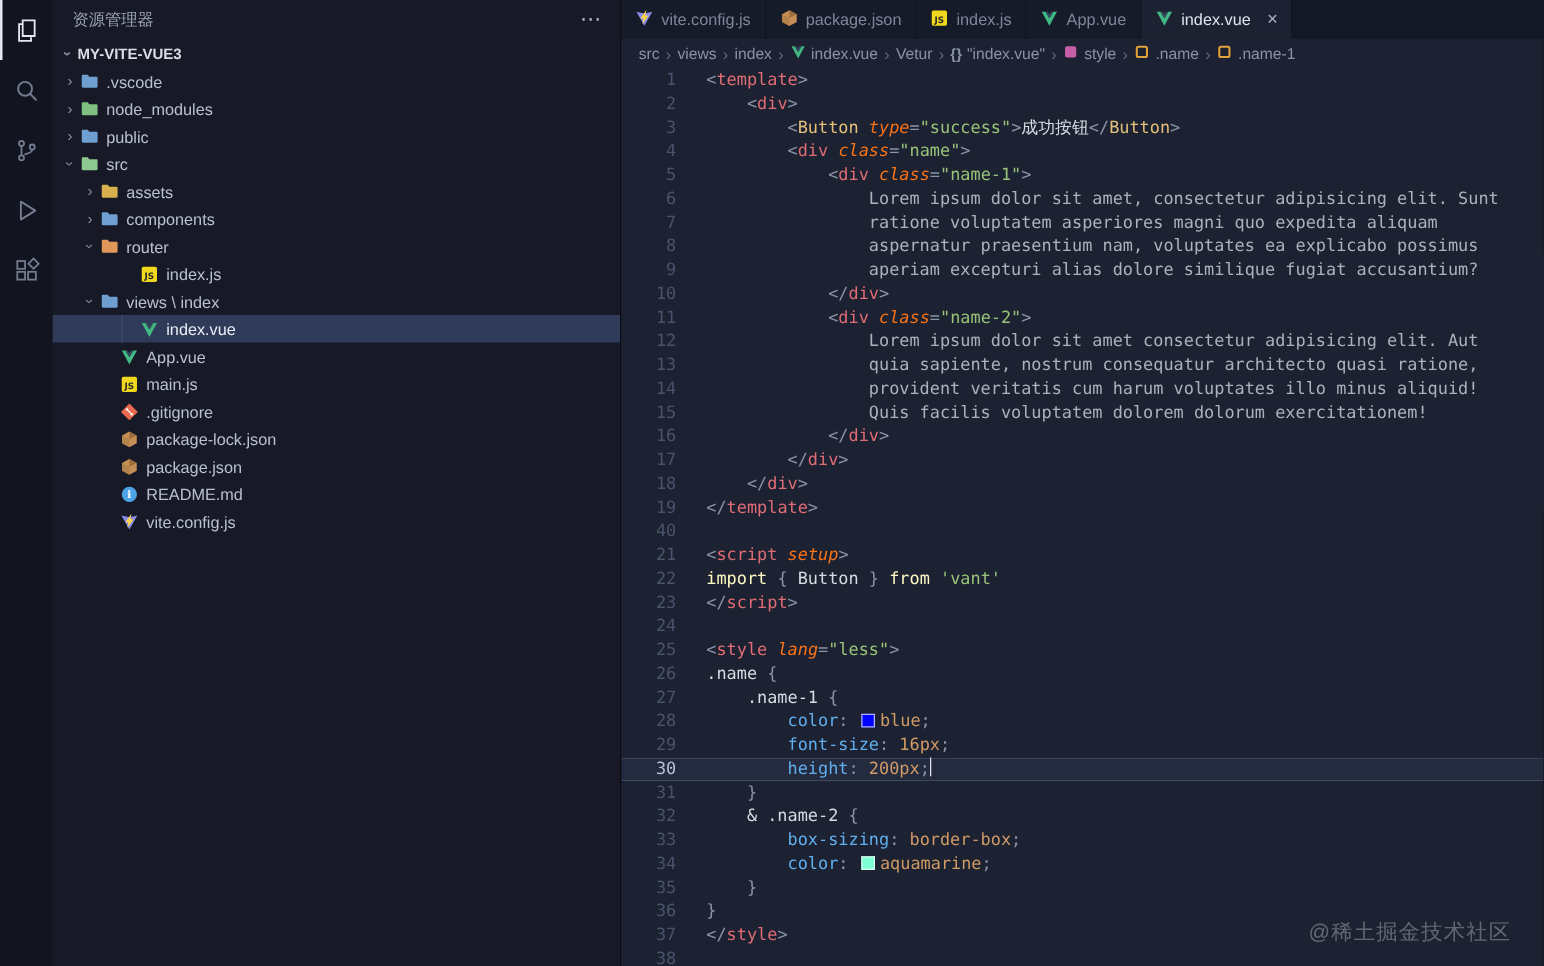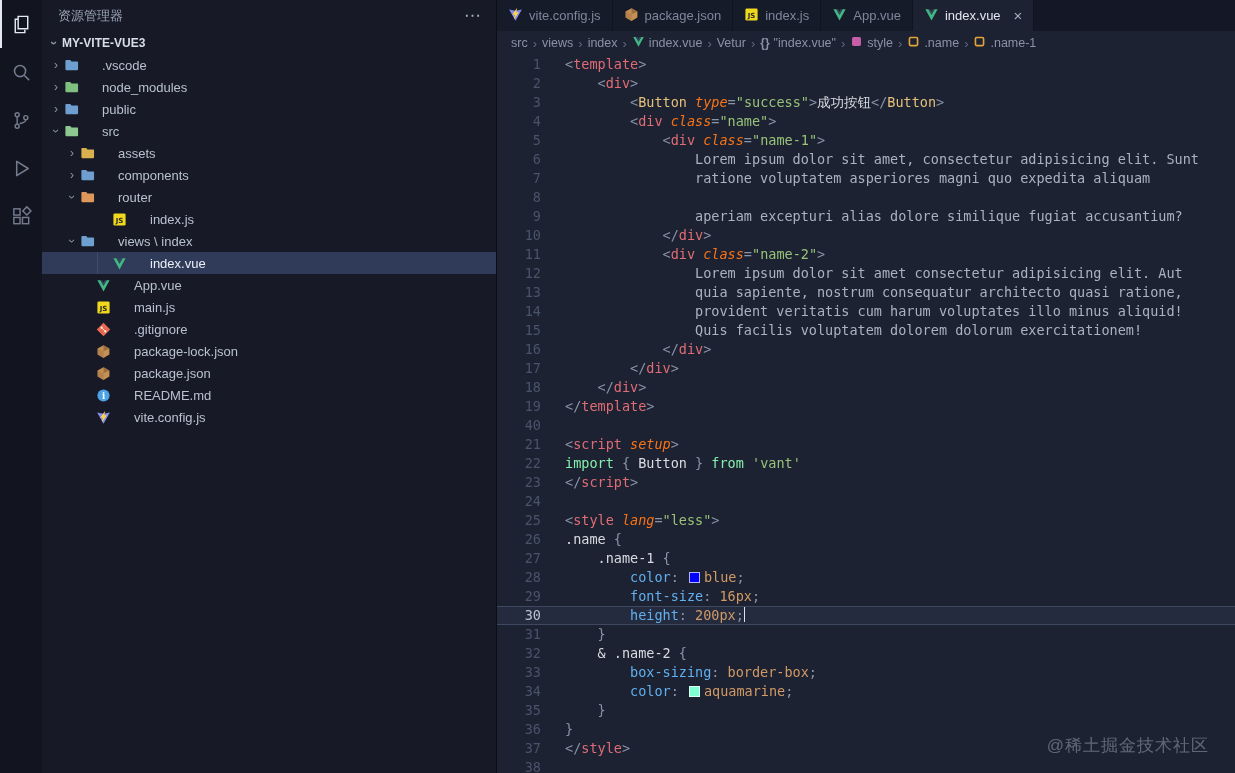--- a/index.html
+++ b/index.html
@@ -19,21 +19,21 @@
   .more { color:#aab2c4; font-size:17px; letter-spacing:1px; cursor:pointer; line-height:10px; }
   .section-header { height:22px; display:flex; align-items:center; font-size:12px; font-weight:bold; color:#d8dde8; cursor:pointer; padding-left:4px; }
   .section-header .twistie { width:16px; }
   .tree { position:relative; }
   .tree-row { height:22px; display:flex; align-items:center; font-size:13px; color:#b9c0d0; cursor:pointer; white-space:nowrap; }
   .tree-row.selected { background:#2f3b58; color:#eaeef6; }
   .twistie { width:16px; flex:none; display:flex; align-items:center; justify-content:center; color:#8b93a6; font-size:12px; }
   .twistie.down { transform:rotate(90deg); }
   .tree-icon { width:20px; flex:none; display:flex; align-items:center; }
   .tree-icon svg { display:block; }
-  .tree-label { margin-left:18px; }
+  .tree-label { margin-left:1px; }
   .indent-guide { position:absolute; width:1px; background:#3f4b68; }
 
   
   .editor { position:absolute; left:497px; top:0; right:0; height:100%; background:#1c2231; }
   .tabbar { height:31px; background:#141826; display:flex; align-items:stretch; }
   .tab { display:inline-flex; align-items:center; gap:6px; padding:0 11px; border-right:1px solid #0f1322; font-size:13px; background:#161b2a; color:#7e8799; cursor:pointer; }
   .tab.active { background:#1c2231; color:#e0e5ef; }
   .tab svg { width:15px; height:15px; }
   .tab .close { margin-left:7px; color:#a7b0c4; font-size:15px; line-height:1; cursor:pointer; }
 
@@ -50,21 +50,21 @@
   .line-content { white-space:pre; margin-left:24px; color:#abb2bf; }
   .active-line { background:rgba(110,130,180,.10); box-shadow: inset 0 1px 0 rgba(130,150,190,.28), inset 0 -1px 0 rgba(130,150,190,.28); }
   .active-line .gutter { color:#b6c0d6; }
 
   .tk-pt { color:#8a93a8; }
   .tk-tg { color:#e06c75; }
   .tk-cp { color:#e5c07b; }
   .tk-at { color:#f97316; font-style:italic; }
   .tk-st { color:#98c379; }
   .tk-tx { color:#abb2bf; }
-  .tk-kw { color:#86efac; }
+  .tk-kw { color:#fef9c3; }
   .tk-id { color:#d7dbe2; }
   .tk-pr { color:#61afef; }
   .tk-vl { color:#d19a66; }
   .swatch { display:inline-block; width:11px; height:11px; border:1px solid rgba(255,255,255,.7); margin:0 4px 0 2px; vertical-align:-1px; }
   .cursor { display:inline-block; width:1.5px; height:15px; background:#dde3ee; vertical-align:-2px; }
 
   .watermark { position:absolute; right:26px; bottom:16px; font-size:17px; color:rgba(230,235,245,.34); letter-spacing:1px; pointer-events:none; }
 </style>
 </head>
 <body>
@@ -402,21 +402,21 @@
         <div class="code-line">
           <span class="gutter">6</span>
           <span class="line-content"><span class="tk-ws">                </span><span class="tk-tx">Lorem ipsum dolor sit amet, consectetur adipisicing elit. Sunt</span></span>
         </div>
         <div class="code-line">
           <span class="gutter">7</span>
           <span class="line-content"><span class="tk-ws">                </span><span class="tk-tx">ratione voluptatem asperiores magni quo expedita aliquam</span></span>
         </div>
         <div class="code-line">
           <span class="gutter">8</span>
-          <span class="line-content"><span class="tk-ws">                </span></span>
+          <span class="line-content"><span class="tk-ws">                </span><span class="tk-tx">aspernatur praesentium nam, voluptates ea explicabo possimus</span></span>
         </div>
         <div class="code-line">
           <span class="gutter">9</span>
           <span class="line-content"><span class="tk-ws">                </span><span class="tk-tx">aperiam excepturi alias dolore similique fugiat accusantium?</span></span>
         </div>
         <div class="code-line">
           <span class="gutter">10</span>
           <span class="line-content"><span class="tk-ws">            </span><span class="tk-pt">&lt;/</span><span class="tk-tg">div</span><span class="tk-pt">&gt;</span></span>
         </div>
         <div class="code-line">

